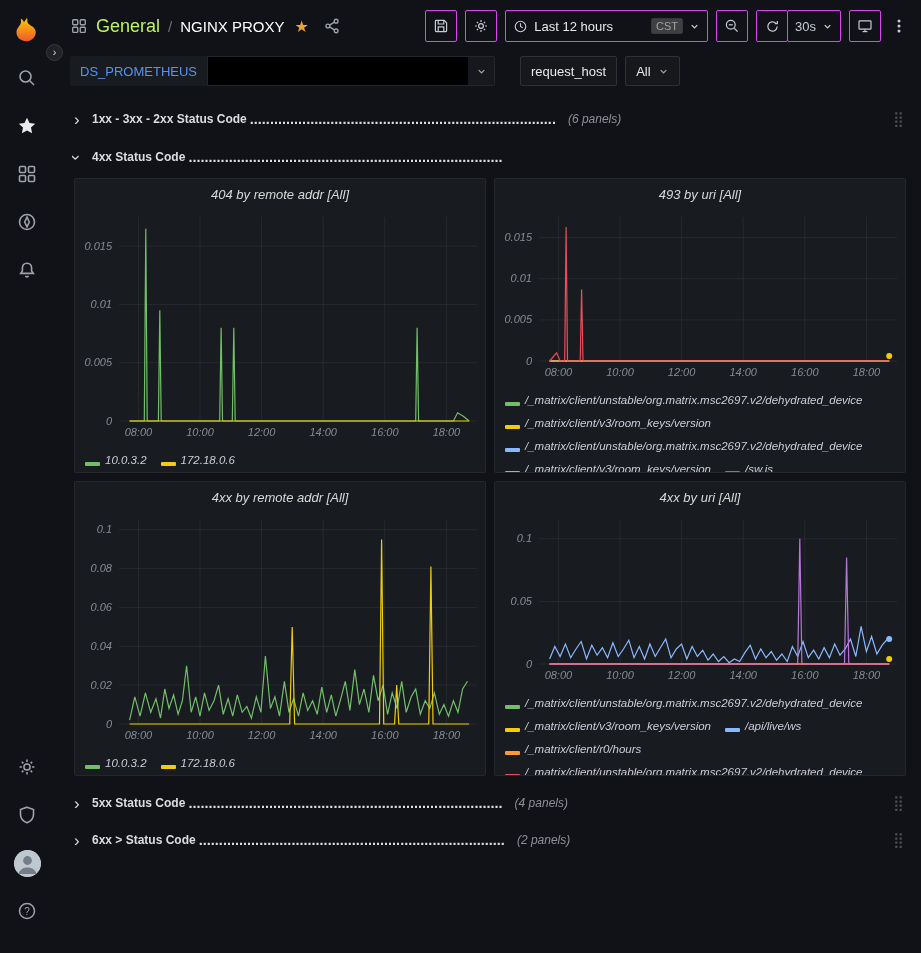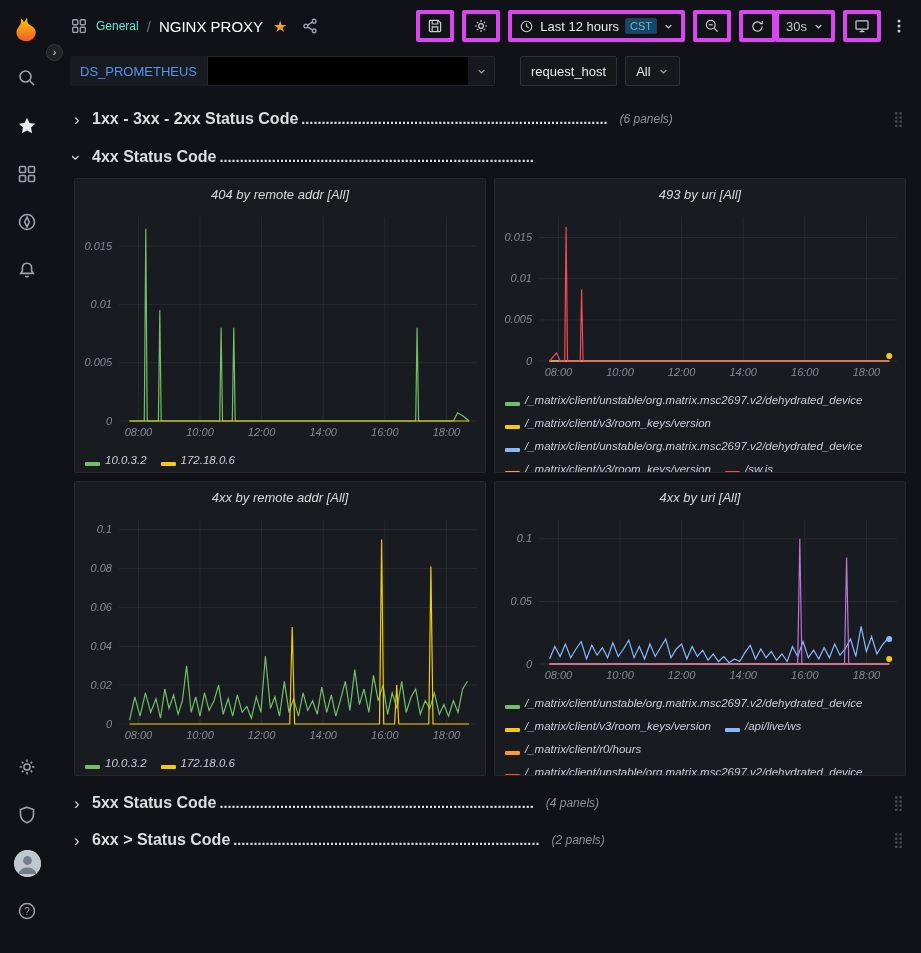--- a/index.html
+++ b/index.html
@@ -24,33 +24,33 @@
   .expand-toggle {
     position:fixed; left:46px; top:44px; width:17px; height:17px; z-index:9;
     background:#202226; border:1px solid #36393f; border-radius:50%;
     color:#d8d9da; font-size:11px; line-height:14px; text-align:center; cursor:pointer;
   }
 
   
   .main { margin-left:54px; }
   .header { height:52px; display:flex; align-items:center; padding:0 12px 0 16px; }
   .crumbs { display:flex; align-items:center; gap:8px; flex:1; min-width:0; }
-  .crumb-section { color:#5eead4; font-size:12px; cursor:pointer; }
+  .crumb-section { color:#bef264; font-size:18px; cursor:pointer; }
   .crumb-sep { color:#6e7076; font-size:15px; }
   .crumb-title { color:#ffffff; font-size:15px; font-weight:500; cursor:pointer; }
   .star-glyph { color:#eba42c; font-size:16px; cursor:pointer; margin-left:2px; }
   .share-ic { cursor:pointer; margin-left:6px; }
   .actions { display:flex; align-items:center; gap:8px; }
   .hbtn {
     height:32px; min-width:32px; padding:0 7px; display:flex; align-items:center; justify-content:center; gap:6px;
-    background:#111217; border:4px solid #d946ef; border-radius:2px; color:#c7ccd3; cursor:pointer; font-size:13px;
+    background:#111217; border:1px solid #d946ef; border-radius:2px; color:#c7ccd3; cursor:pointer; font-size:13px;
   }
   .btn-group { display:flex; }
   .btn-group .hbtn + .hbtn { margin-left:-1px; }
-  .tz-badge { font-size:11px; color:#9da2ab; background:#0c4a6e; border:1px solid #34383f; border-radius:2px; padding:1px 4px; }
+  .tz-badge { font-size:11px; color:#9da2ab; background:#404040; border:1px solid #34383f; border-radius:2px; padding:1px 4px;margin-left:32px; }
   .kebab { border:none; background:none; min-width:20px; padding:0 2px; }
   .time-label { color:#e8e9ea; white-space:nowrap; }
 
   
   .subnav { display:flex; align-items:center; padding:4px 18px 10px 16px; }
   .var-label {
     height:30px; display:flex; align-items:center; padding:0 10px;
     background:#181b1f; color:#5794f2; font-size:13px; cursor:pointer; border-radius:2px 0 0 2px;
   }
   .ds-select {
@@ -67,21 +67,21 @@
 
   
   .content { padding:2px 15px 0 20px; }
   .dash-row { display:flex; align-items:center; height:26px; cursor:pointer; }
   .row-1 { margin:8px 0 6px; }
   .row-4xx { margin:12px 0 8px; }
   .row-5 { margin:14px 0 0; }
   .row-6 { margin:11px 0 0; }
   .row-chevron { width:18px; color:#d8d9da; font-size:17px; line-height:1; }
   .row-chevron.open span { display:inline-block; transform:rotate(90deg); }
-  .row-title { font-weight:700; font-size:16px; color:#dcdde0; white-space:nowrap; }
+  .row-title { font-weight:700; font-size:12px; color:#dcdde0; white-space:nowrap; }
   .row-dots { font-weight:700; font-size:14.5px; color:#dcdde0; margin-left:3px; white-space:nowrap; overflow:hidden; max-width:430px; }
   .row-count { margin-left:12px; font-size:12px; font-style:italic; color:#8d9096; white-space:nowrap; }
   .row-handle { margin-left:auto; color:#4a4d52; font-size:15px; cursor:grab; padding-right:2px; }
 
   
   .panel-grid { display:grid; grid-template-columns:1fr 1fr; gap:8px; margin-bottom:4px;font-style:italic; }
   .panel {
     background:#181b1f; border:1px solid #25272b; border-radius:2px;
     height:295px; display:flex; flex-direction:column; overflow:hidden;
   }

